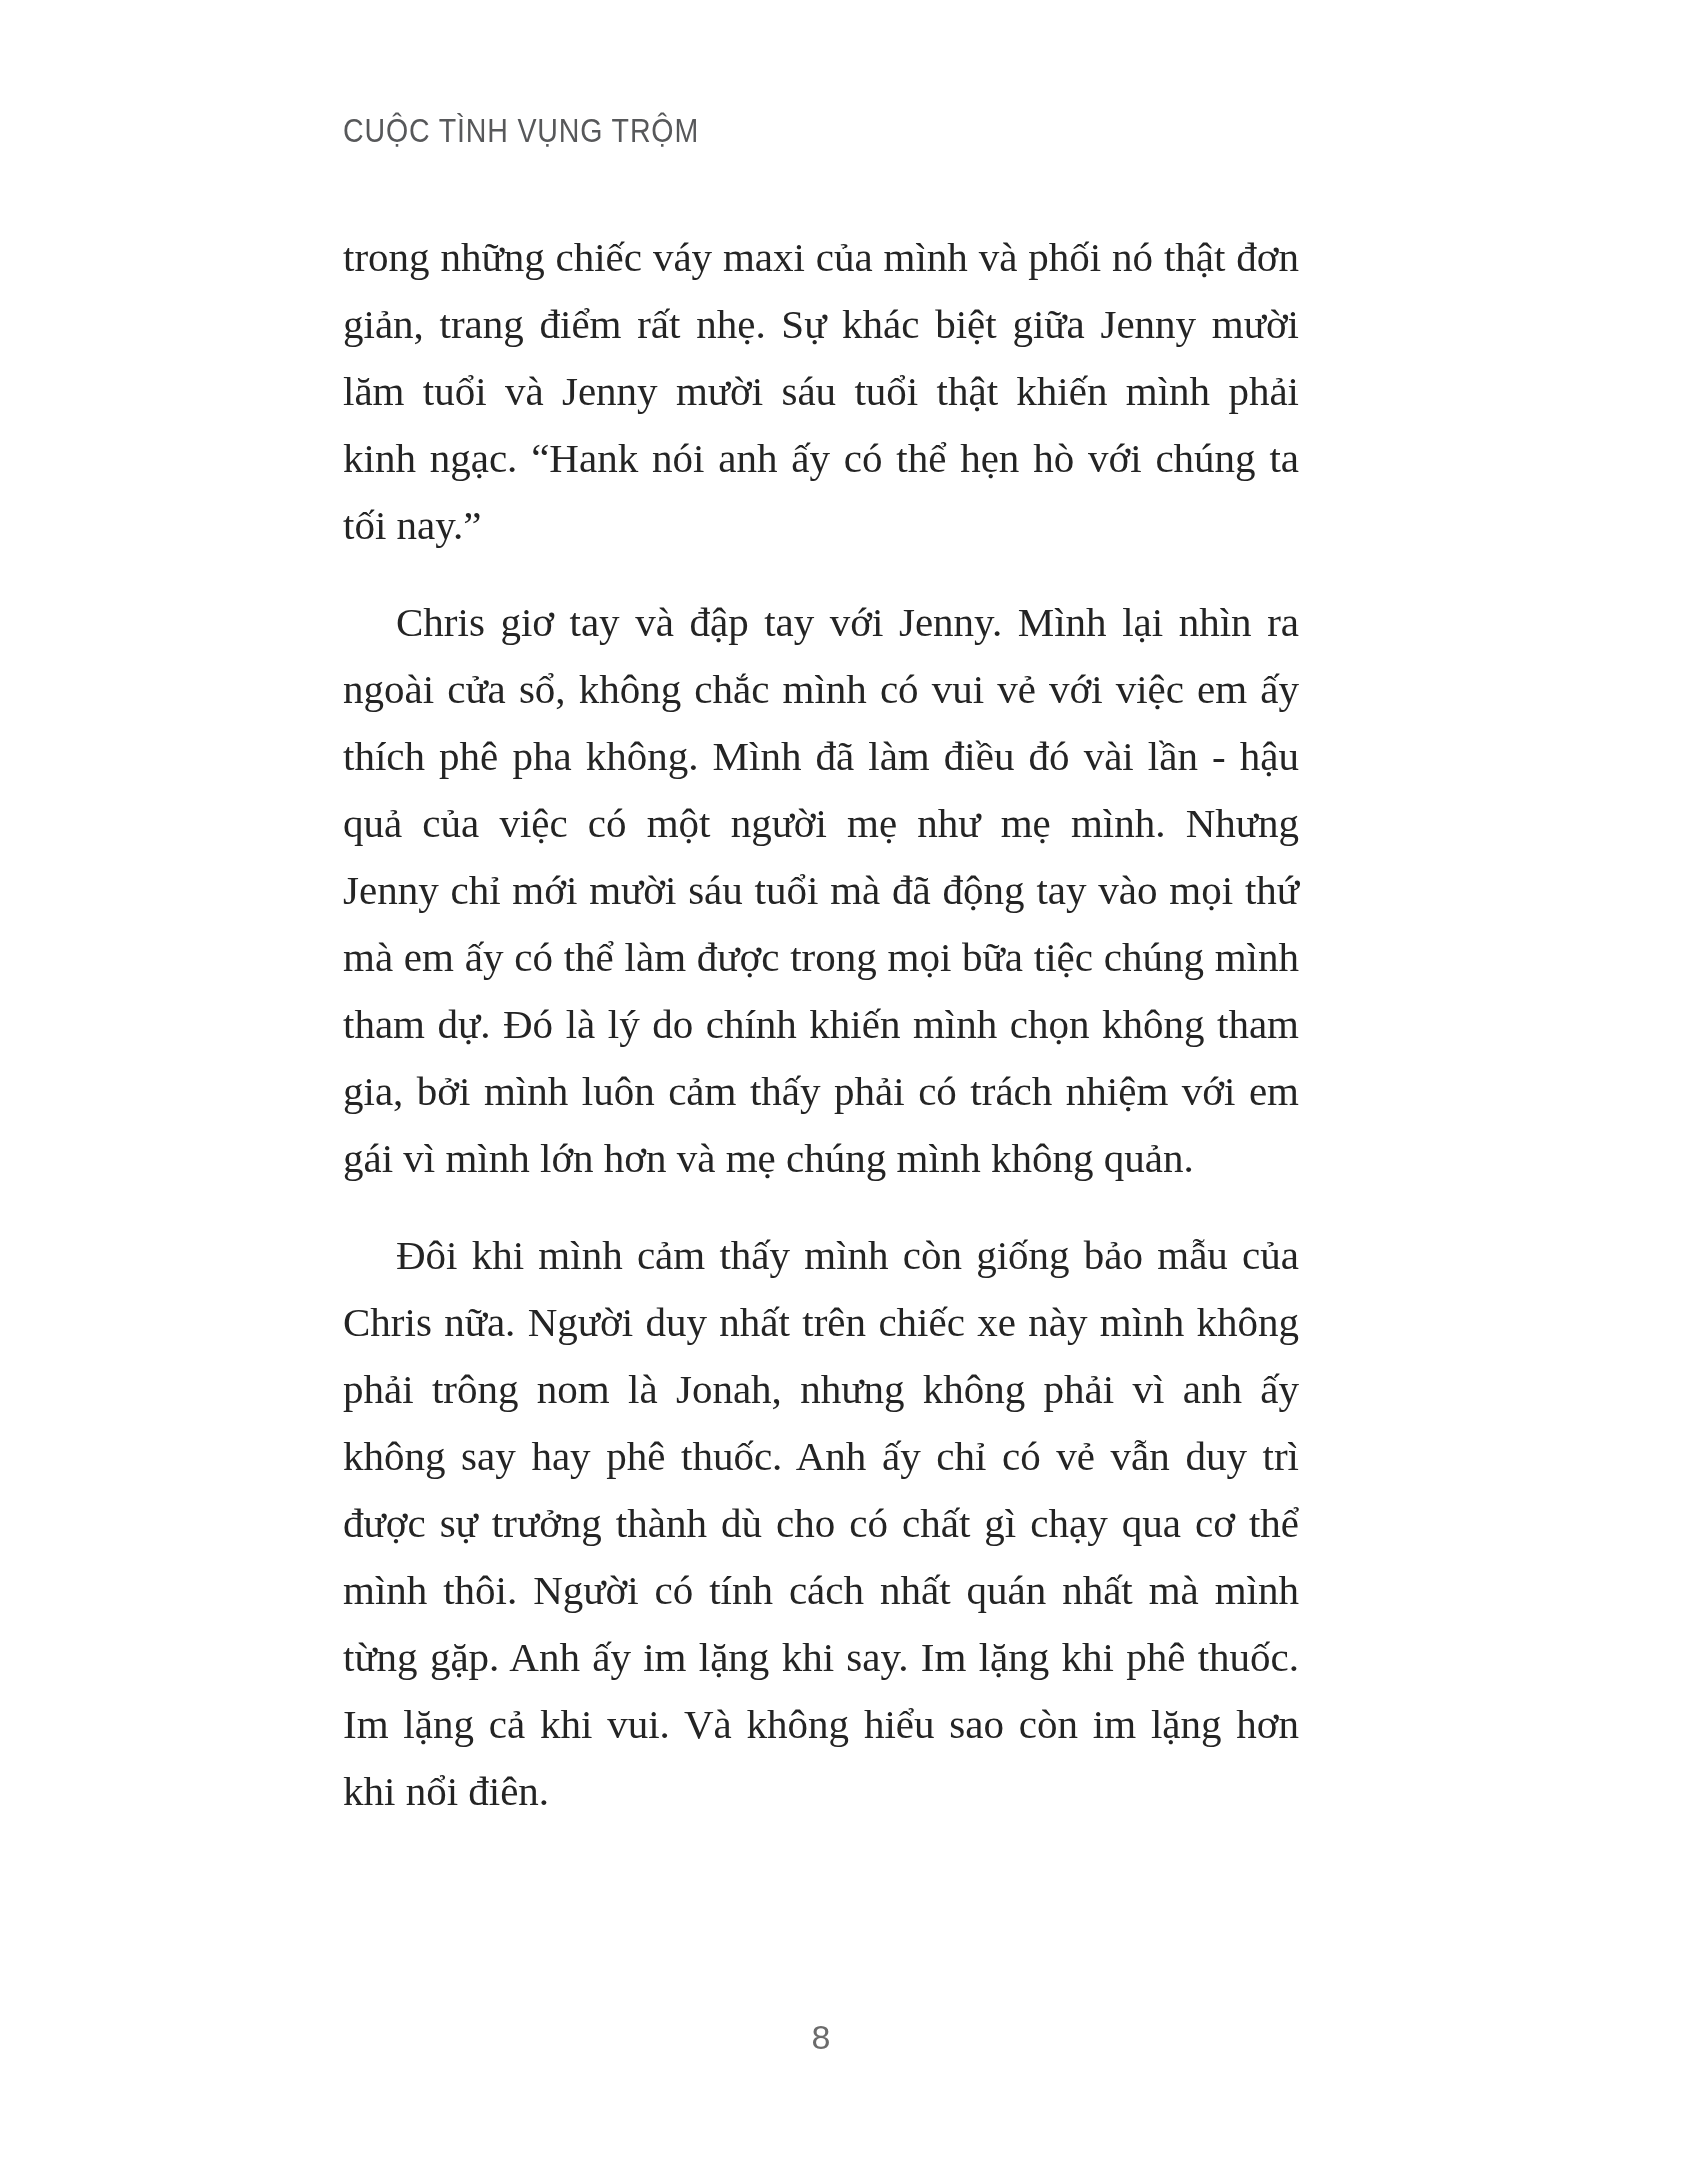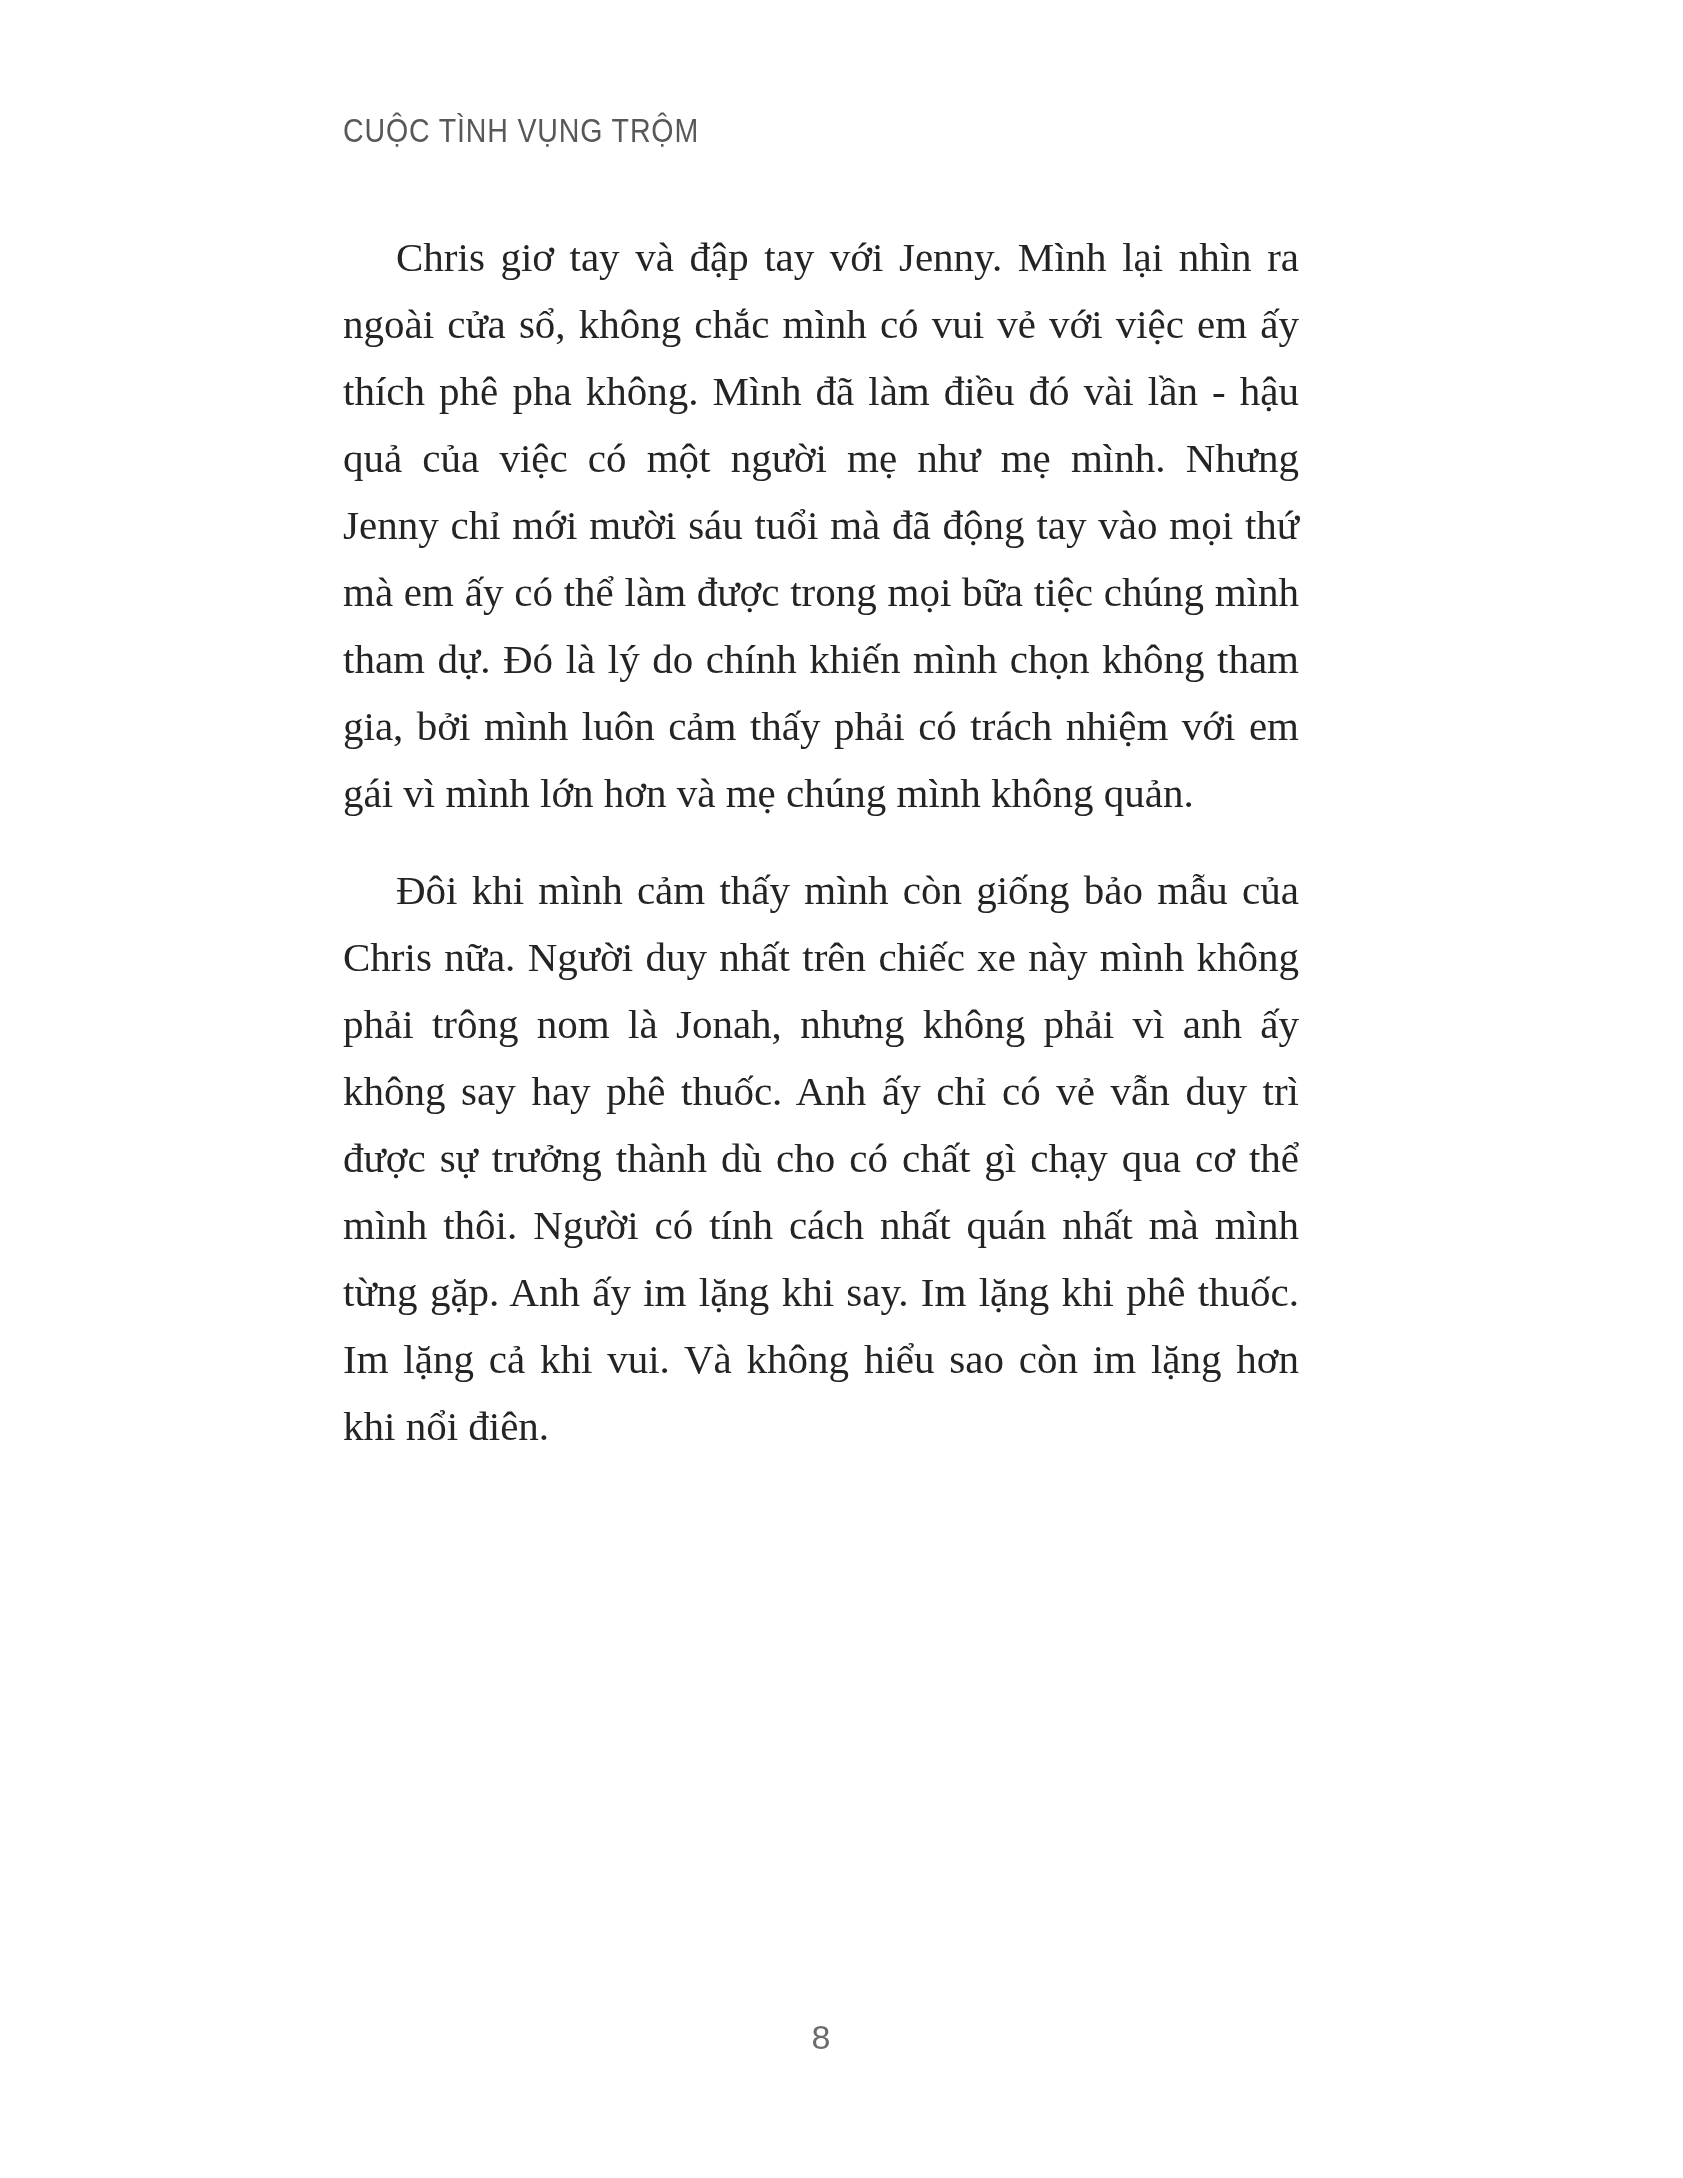--- a/index.html
+++ b/index.html
@@ -54,19 +54,20 @@
     color: var(--page-number, #6b6b6b);
   }
 </style>
 </head>
 <body>
 
 <div class="page">
   <div class="running-header">CUỘC TÌNH VỤNG TRỘM</div>
 
   <div class="body-text">
+    <p class="para no-indent">trong những chiếc váy maxi của mình và phối nó thật đơn giản, trang điểm rất nhẹ. Sự khác biệt giữa Jenny mười lăm tuổi và Jenny mười sáu tuổi thật khiến mình phải kinh ngạc. “Hank nói anh ấy có thể hẹn hò với chúng ta tối nay.”</p>
     <p class="para">Chris giơ tay và đập tay với Jenny. Mình lại nhìn ra ngoài cửa sổ, không chắc mình có vui vẻ với việc em ấy thích phê pha không. Mình đã làm điều đó vài lần - hậu quả của việc có một người mẹ như mẹ mình. Nhưng Jenny chỉ mới mười sáu tuổi mà đã động tay vào mọi thứ mà em ấy có thể làm được trong mọi bữa tiệc chúng mình tham dự. Đó là lý do chính khiến mình chọn không tham gia, bởi mình luôn cảm thấy phải có trách nhiệm với em gái vì mình lớn hơn và mẹ chúng mình không quản.</p>
     <p class="para">Đôi khi mình cảm thấy mình còn giống bảo mẫu của Chris nữa. Người duy nhất trên chiếc xe này mình không phải trông nom là Jonah, nhưng không phải vì anh ấy không say hay phê thuốc. Anh ấy chỉ có vẻ vẫn duy trì được sự trưởng thành dù cho có chất gì chạy qua cơ thể mình thôi. Người có tính cách nhất quán nhất mà mình từng gặp. Anh ấy im lặng khi say. Im lặng khi phê thuốc. Im lặng cả khi vui. Và không hiểu sao còn im lặng hơn khi nổi điên.</p>
   </div>
 
   <div class="page-number">8</div>
 </div>
 
 
 </body></html>

